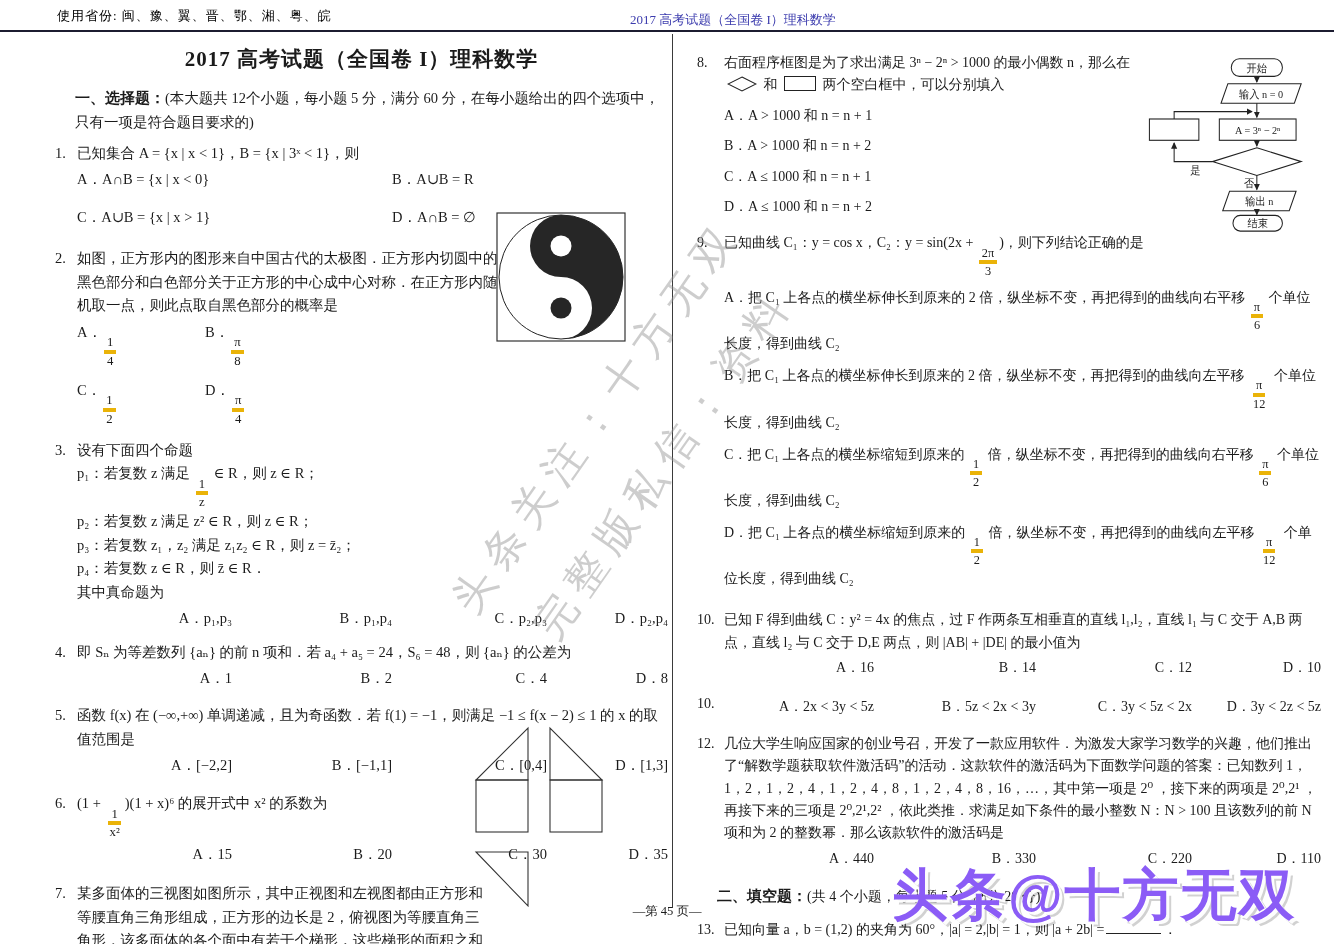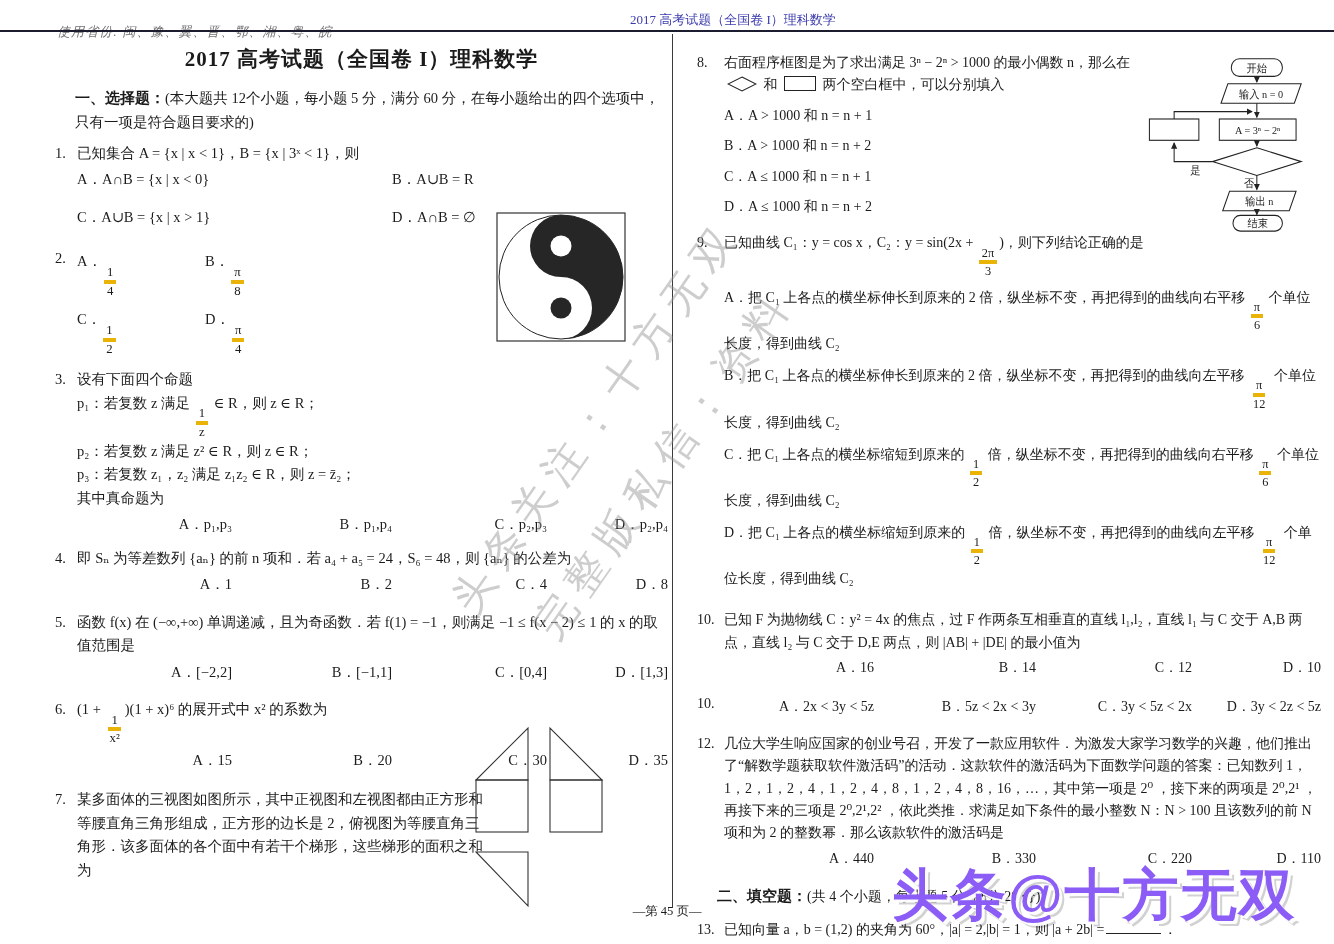--- a/index.html
+++ b/index.html
@@ -1,17 +1,17 @@
 <!DOCTYPE html>
 <html><head>
 <meta charset="utf-8">
 <style>
   html,body{margin:0;padding:0;width:1334px;height:944px;overflow:hidden;background:#fff;}
   body{position:relative;font-family:"Liberation Serif","DejaVu Serif",serif;color:#1b1b1b;font-size:14.5px;}
-  .hdr-left{position:absolute;left:57px;top:23px;font-size:13px;color:#737373;letter-spacing:1px;font-style:italic;}
+  .hdr-left{position:absolute;left:57px;top:7px;font-size:13px;color:#000000;letter-spacing:1px;}
   .hdr-right{position:absolute;left:630px;top:11px;font-size:13px;color:#3c3cae;}
   .hdr-rule{position:absolute;left:0;top:30px;width:1334px;border-top:2.5px solid #1c1c30;}
   .divider{position:absolute;left:672px;top:34px;height:874px;border-left:1.5px solid #3a3a3a;}
   .col-left{position:absolute;left:55px;top:40px;width:613px;line-height:1.62;}
   .col-right{position:absolute;left:697px;top:52px;width:624px;font-size:14px;line-height:1.6;}
   h1.title{font-size:21px;font-weight:bold;text-align:center;margin:2px 0 10px 0;letter-spacing:1px;}
   .sec{margin:0 0 8px 20px;}
   .sec b{font-size:15px;}
   .prob{display:flex;align-items:flex-start;}
   .pno{flex:none;width:22px;}
@@ -69,20 +69,21 @@
         <span class="cell">B．A∪B = R</span>
         <span class="cell">C．A∪B = {x | x &gt; 1}</span>
         <span class="cell">D．A∩B = ∅</span>
       </div>
     </div>
   </div>
 
   <div class="prob mb12">
     <span class="pno">2.</span>
     <div class="pbody">
+      <div class="p2text">如图，正方形内的图形来自中国古代的太极图．正方形内切圆中的黑色部分和白色部分关于正方形的中心成中心对称．在正方形内随机取一点，则此点取自黑色部分的概率是</div>
       <div class="opts g2x2f">
         <span class="cell"><span>A．</span><span class="frac">
               <span class="fn">1</span>
               <span class="fd">4</span>
             </span></span>
         <span class="cell"><span>B．</span><span class="frac">
               <span class="fn">π</span>
               <span class="fd">8</span>
             </span></span>
         <span class="cell"><span>C．</span><span class="frac">
@@ -100,20 +101,21 @@
   <div class="prob mb10">
     <span class="pno">3.</span>
     <div class="pbody">
       <div>设有下面四个命题</div>
       <div><span>p₁：若复数 z 满足 </span><span class="frac">
             <span class="fn">1</span>
             <span class="fd">z</span>
           </span><span> ∈ R，则 z ∈ R；</span></div>
       <div>p₂：若复数 z 满足 z² ∈ R，则 z ∈ R；</div>
       <div>p₃：若复数 z₁，z₂ 满足 z₁z₂ ∈ R，则 z = z̄₂；</div>
+      <div>p₄：若复数 z ∈ R，则 z̄ ∈ R．</div>
       <div>其中真命题为</div>
       <div class="opts g4">
         <span class="cell">A．p₁,p₃</span>
         <span class="cell">B．p₁,p₄</span>
         <span class="cell">C．p₂,p₃</span>
         <span class="cell">D．p₂,p₄</span>
       </div>
     </div>
   </div>
 
@@ -212,21 +214,21 @@
           </span><span> 倍，纵坐标不变，再把得到的曲线向左平移 </span><span class="frac">
             <span class="fn">π</span>
             <span class="fd">12</span>
           </span><span> 个单位长度，得到曲线 C₂</span></div>
     </div>
   </div>
 
   <div class="prob mb14">
     <span class="pno">10.</span>
     <div class="pbody">
-      <div>已知 F 为抛物线 C：y² = 4x 的焦点，过 F 作两条互相垂直的直线 l₁,l₂，直线 l₁ 与 C 交于 A,B 两点，直线 l₂ 与 C 交于 D,E 两点，则 |AB| + |DE| 的最小值为</div>
+      <div>已知 F 得到曲线 C：y² = 4x 的焦点，过 F 作两条互相垂直的直线 l₁,l₂，直线 l₁ 与 C 交于 A,B 两点，直线 l₂ 与 C 交于 D,E 两点，则 |AB| + |DE| 的最小值为</div>
       <div class="opts g4">
         <span class="cell">A．16</span>
         <span class="cell">B．14</span>
         <span class="cell">C．12</span>
         <span class="cell">D．10</span>
       </div>
     </div>
   </div>
 
   <div class="prob mb14">

